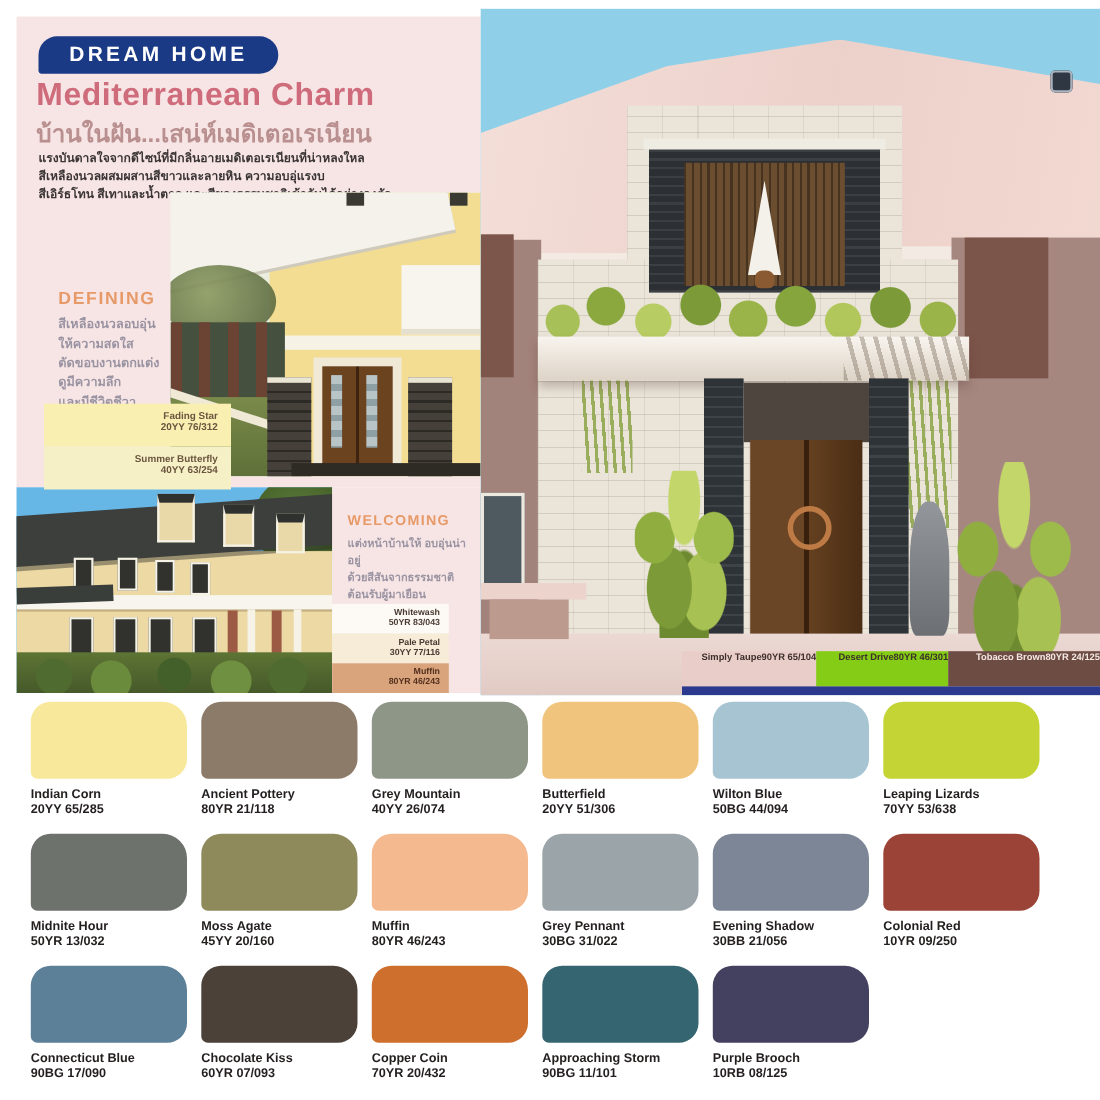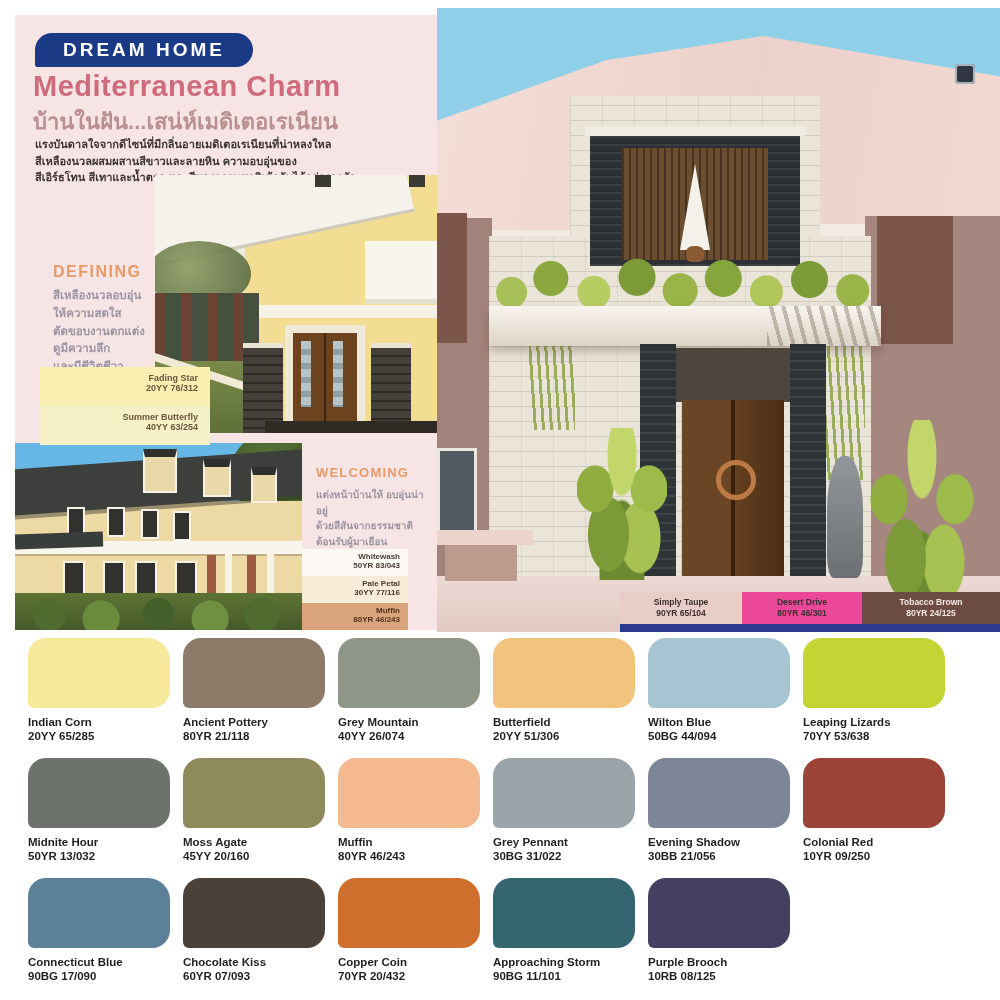--- a/index.html
+++ b/index.html
@@ -138,21 +138,21 @@
   .p3-winL{left:0;top:440px;width:34px;height:80px;background:#4e5a60;border:3px solid #ece7df;}
   .p3-bench{left:0;top:522px;width:96px;height:15px;background:#ecd3cb;}
   .p3-benchbase{left:8px;top:537px;width:72px;height:36px;background:#bd9a8e;}
   .p3-floor{left:0;top:568px;width:563px;height:56px;background:linear-gradient(#ecd9d4,#e2cac4);}
   .p3-reco{left:418px;top:550px;width:145px;height:34px;background:#273480;color:#fff;
     display:flex;align-items:center;justify-content:flex-end;gap:7px;padding-right:10px;box-sizing:border-box;
     font-size:13px;font-weight:bold;}
   .drop{width:10px;height:10px;background:#fff;border-radius:50% 50% 50% 0;transform:rotate(-45deg);}
   .cam{left:518px;top:56px;width:20px;height:20px;background:#2e3742;border-radius:4px;
     box-shadow:inset 0 0 0 2px #aab4bf;}
-  .p3-chip{top:584px;height:32px;display:flex;flex-direction:column;justify-content:center;text-align:center;}
+  .p3-chip{top:584px;height:32px;display:flex;flex-direction:row;justify-content:flex-end;text-align:center;}
   .p3-chip .cn,.p3-chip .cc{font-size:8.5px;font-weight:bold;line-height:1.25;}
   .p3-navy{left:183px;top:616px;width:380px;height:8px;background:#2b3a8e;}
 
   
   .grid{left:28px;top:638px;width:920px;display:grid;grid-template-columns:repeat(6,142px);
         column-gap:13px;row-gap:14px;}
   .cell{width:142px;}
   .sw{width:142px;height:70px;border-radius:18px 22px 18px 6px;}
   .nm{margin-top:7px;font-size:11.5px;font-weight:bold;color:#241f1f;line-height:1.25;}
   .cd{font-size:11.5px;font-weight:bold;color:#241f1f;line-height:1.25;}
@@ -161,21 +161,21 @@
 <body>
 
 <div class="page">
 
   <div class="abs left-panel">
     <div class="abs badge">DREAM HOME</div>
     <div class="abs title">Mediterranean Charm</div>
     <div class="abs subtitle">บ้านในฝัน...เสน่ห์เมดิเตอเรเนียน</div>
     <div class="abs para">
       <div>แรงบันดาลใจจากดีไซน์ที่มีกลิ่นอายเมดิเตอเรเนียนที่น่าหลงใหล</div>
-      <div>สีเหลืองนวลผสมผสานสีขาวและลายหิน ความอบอุ่นของ</div>
+      <div>สีเหลืองนวลผสมผสานสีขาวและลายหิน ความอบอุ่แรงบ</div>
       <div>สีเอิร์ธโทน สีเทาและน้ำตาล และสีของธรรมชาติเข้ากันได้อย่างลงตัว</div>
     </div>
 
     <div class="abs def-head">DEFINING</div>
     <div class="abs def-lines">
       <div>สีเหลืองนวลอบอุ่น</div>
       <div>ให้ความสดใส</div>
       <div>ตัดขอบงานตกแต่ง</div>
       <div>ดูมีความลึก</div>
       <div>และมีชีวิตชีวา</div>
@@ -296,21 +296,21 @@
     <div class="abs p3-winL"></div>
     <div class="abs p3-bench"></div>
     <div class="abs p3-benchbase"></div>
     <div class="abs cam"></div>
 
 
     <div class="abs p3-chip" style="left: 183px; width: 122px; background: rgb(233, 205, 200);">
       <div class="cn" style="color: rgb(60, 47, 43);">Simply Taupe</div>
       <div class="cc" style="color: rgb(60, 47, 43);">90YR 65/104</div>
     </div>
-    <div class="abs p3-chip" style="left: 305px; width: 120px; background: #ec4899;">
+    <div class="abs p3-chip" style="left: 305px; width: 120px; background: #84cc16;">
       <div class="cn" style="color: rgb(60, 47, 43);">Desert Drive</div>
       <div class="cc" style="color: rgb(60, 47, 43);">80YR 46/301</div>
     </div>
     <div class="abs p3-chip" style="left: 425px; width: 138px; background: rgb(109, 76, 68);">
       <div class="cn" style="color: rgb(245, 232, 226);">Tobacco Brown</div>
       <div class="cc" style="color: rgb(245, 232, 226);">80YR 24/125</div>
     </div>
     <div class="abs p3-navy"></div>
   </div>
 

